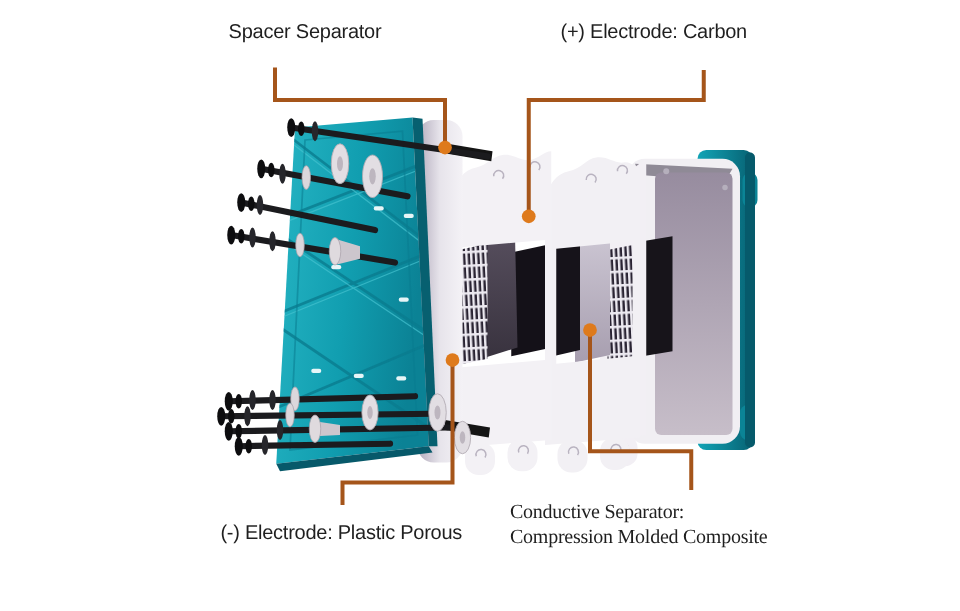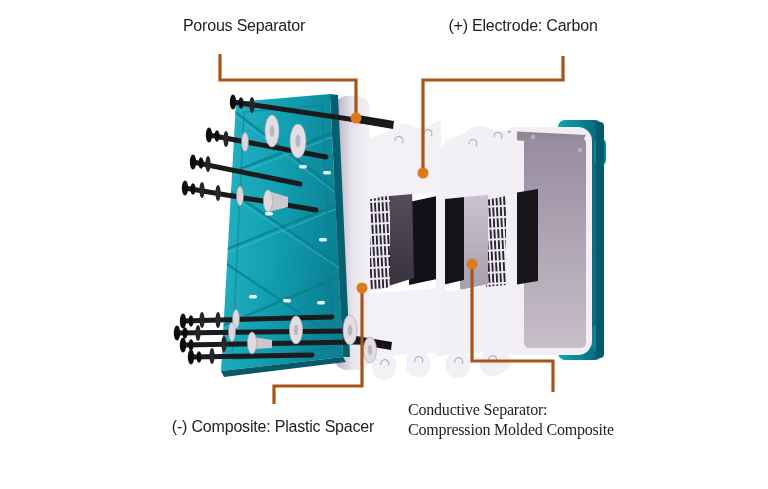--- a/index.html
+++ b/index.html
@@ -248,21 +248,21 @@
       <circle class="ldot" cx="423" cy="173" r="5.5"></circle>
 
       <polyline class="leader" points="362,290 362,386 274,386 274,404"></polyline>
       <circle class="ldot" cx="362" cy="288" r="5.5"></circle>
 
       <polyline class="leader" points="472,266 472,361 553,361 553,392"></polyline>
       <circle class="ldot" cx="472" cy="264" r="5.5"></circle>
     </g>
   </svg>
 
-  <div class="label center" style="left:244px;top:16px;">Porous Separator</div>
+  <div class="label center" style="left:244px;top:16px;">Spacer Separator</div>
 
   <div class="label center" style="left:523px;top:16px;">(+) Electrode: Carbon</div>
 
-  <div class="label center" style="left:273px;top:417px;">(-) Composite: Plastic Spacer</div>
+  <div class="label center" style="left:273px;top:417px;">(-) Electrode: Plastic Porous</div>
 
   <div class="label" style="left:408px;top:400px;font-family:Liberation Serif, serif;">Conductive Separator:
 Compression Molded Composite</div>
 </div>
 
 </body></html>

